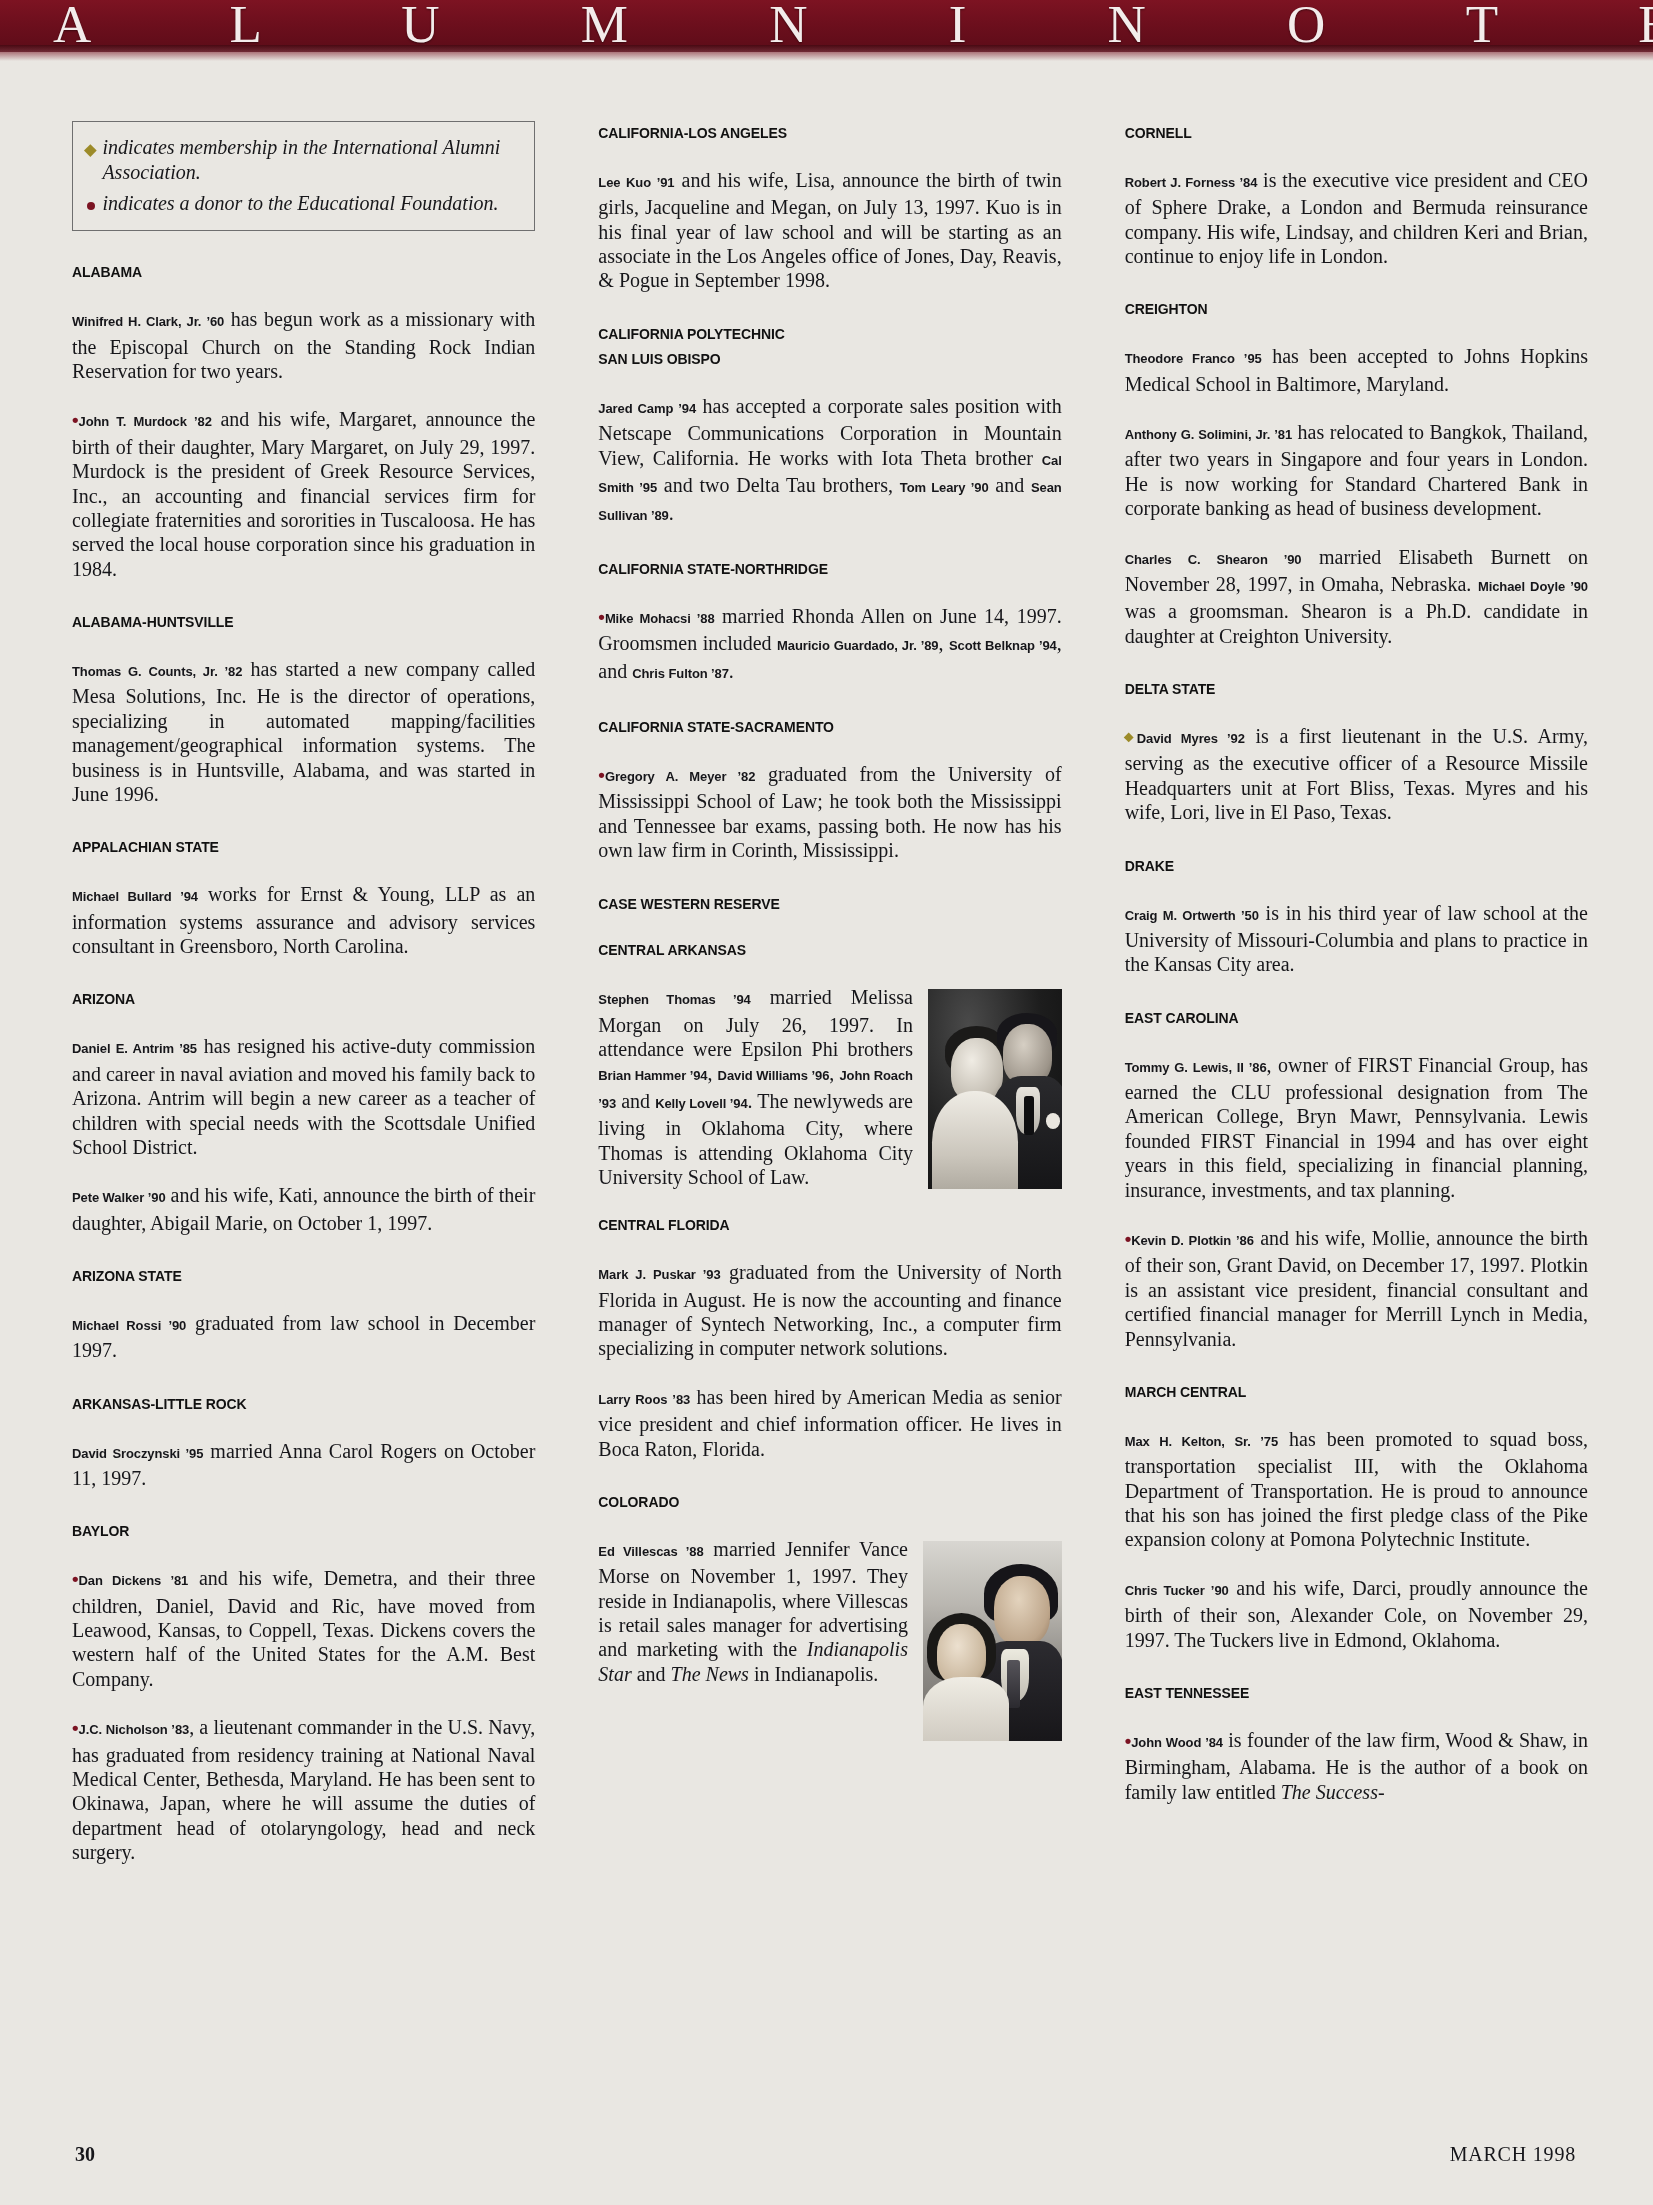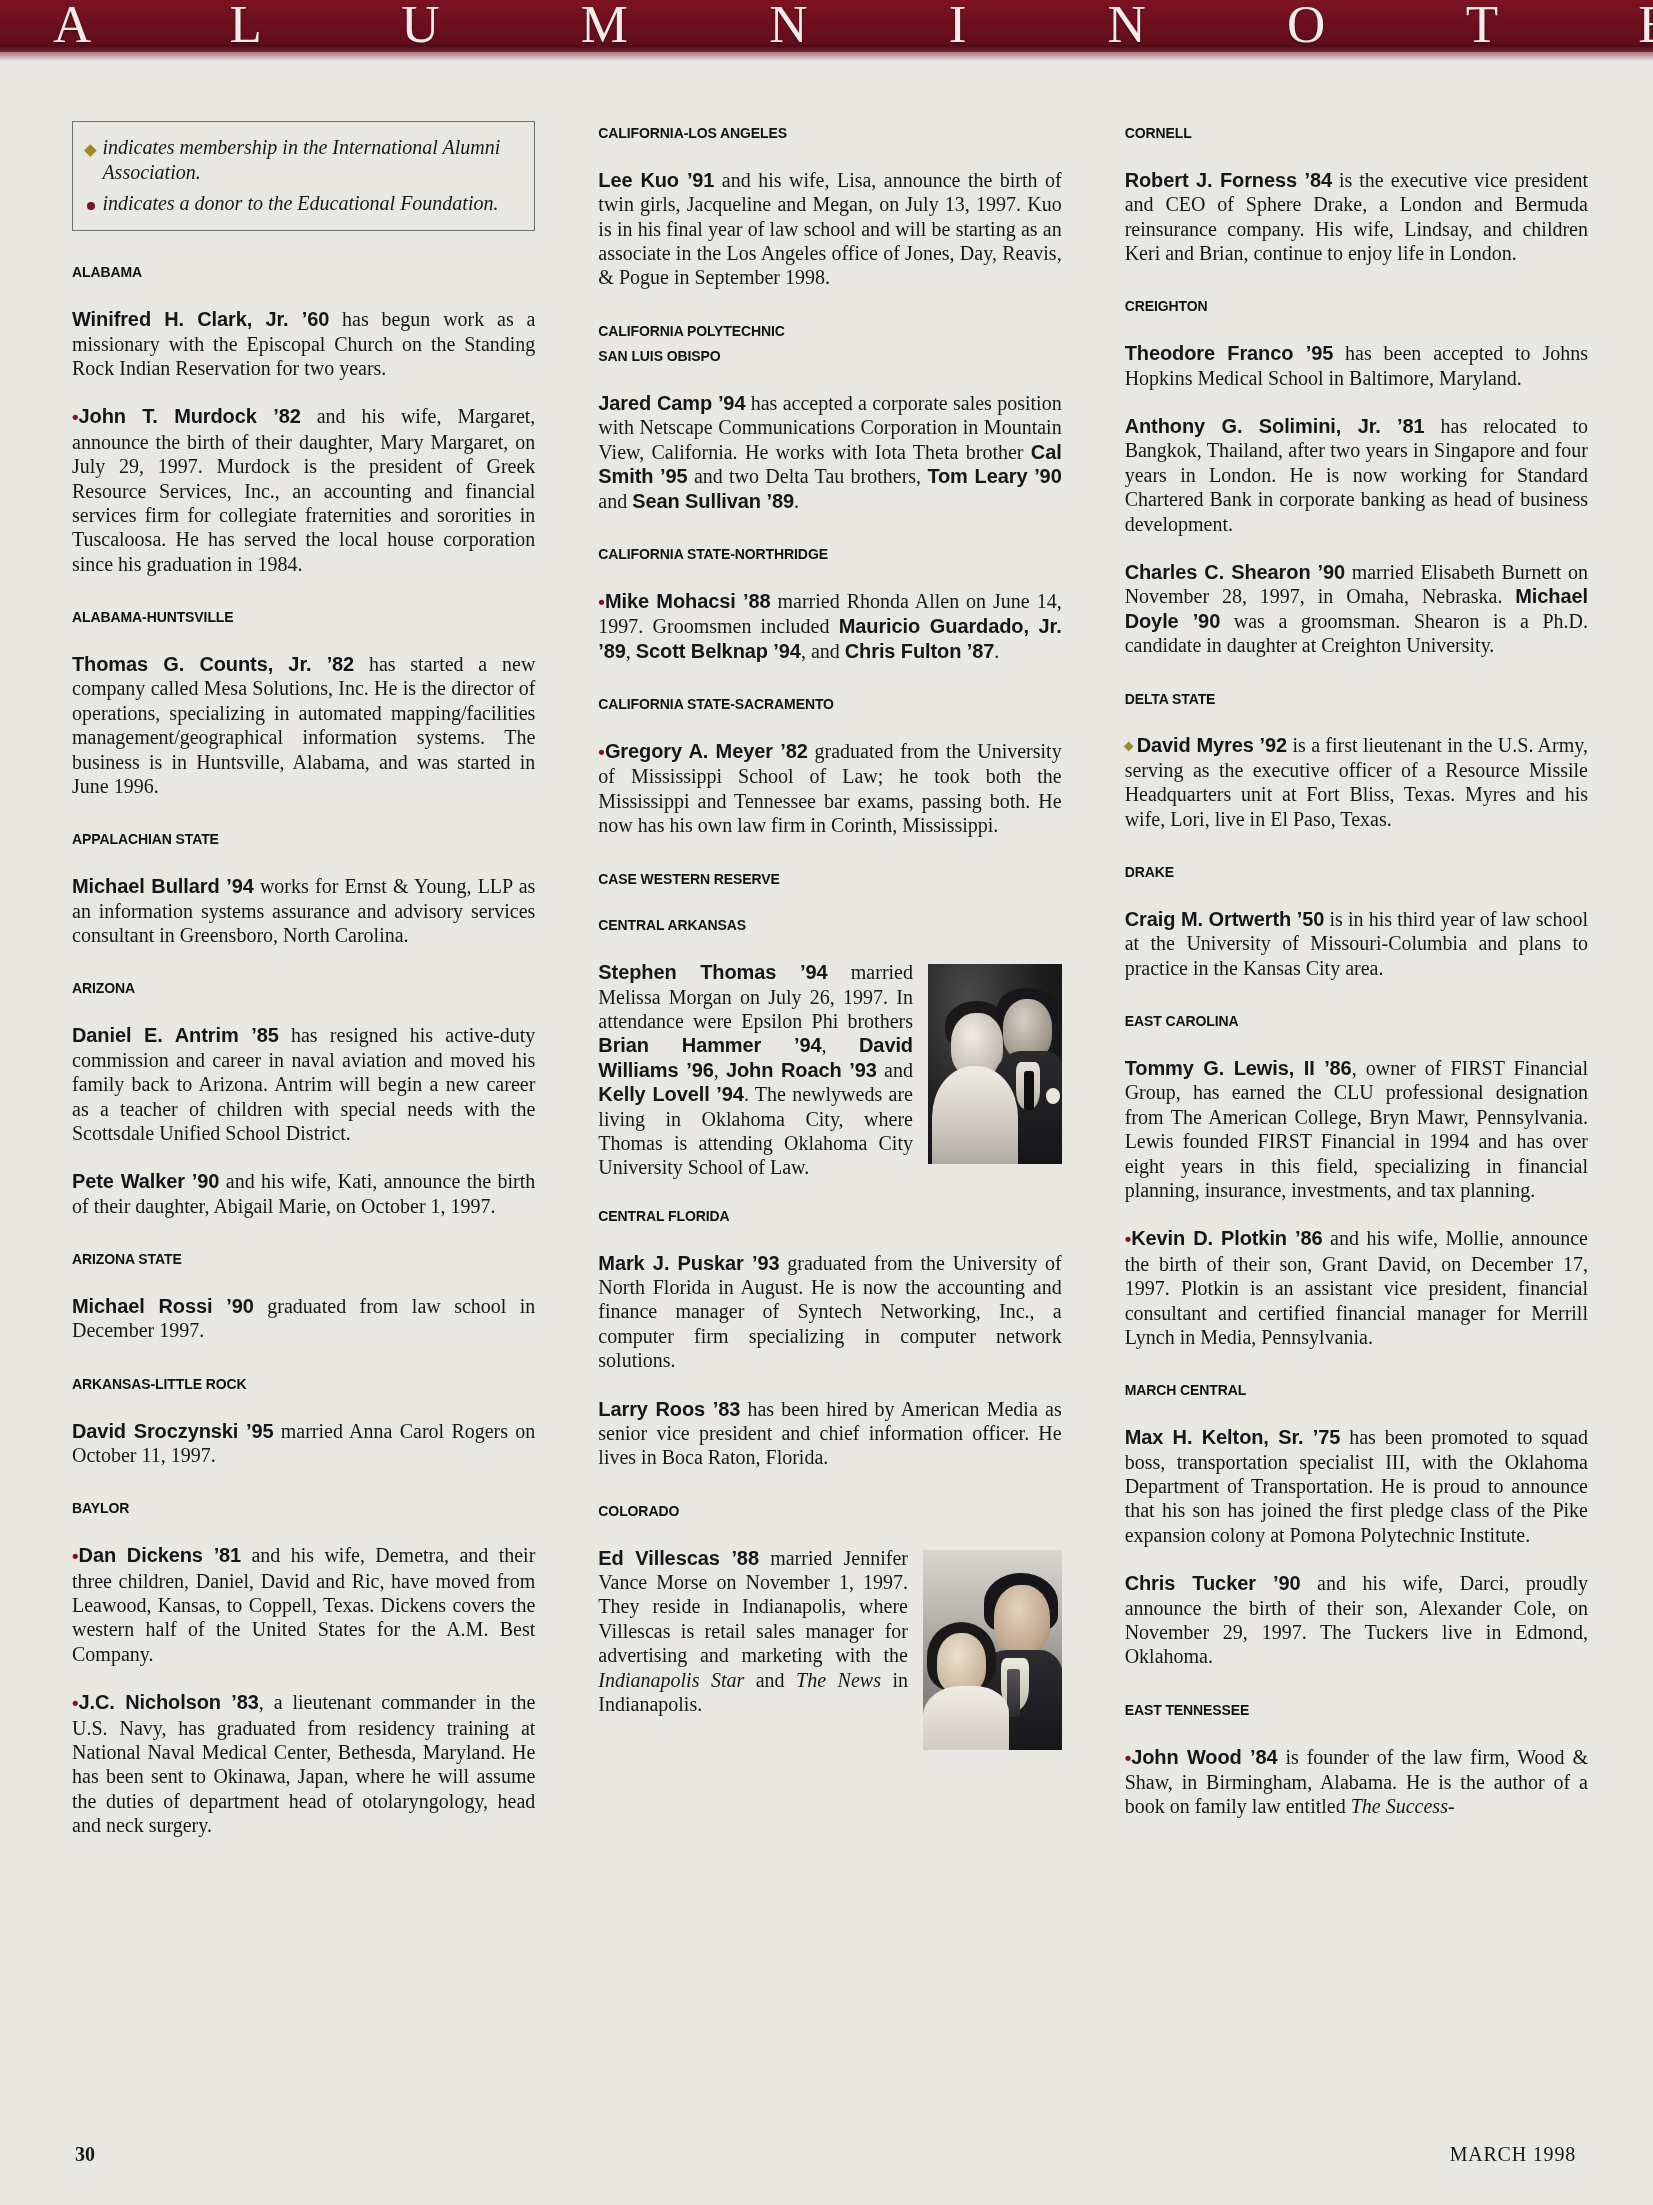--- a/index.html
+++ b/index.html
@@ -104,21 +104,21 @@
     color:#16161a;
     margin:0 0 24px 0;
     text-align:justify;
     -webkit-hyphens:auto;hyphens:auto;
     text-justify:inter-word;
   }
   .note:last-child{margin-bottom:0;}
   .note b, .nm{
     font-family:"Liberation Sans", sans-serif;
     font-weight:bold;
-    font-size:20px;
+    font-size:13px;
     letter-spacing:-0.1px;
   }
   .note i{font-style:italic;}
   .bul-dot{
     color:#7b1322;
     font-family:"Liberation Sans", sans-serif;
     font-weight:bold;
     font-size:18.7px;
   }
   .bul-dia{

